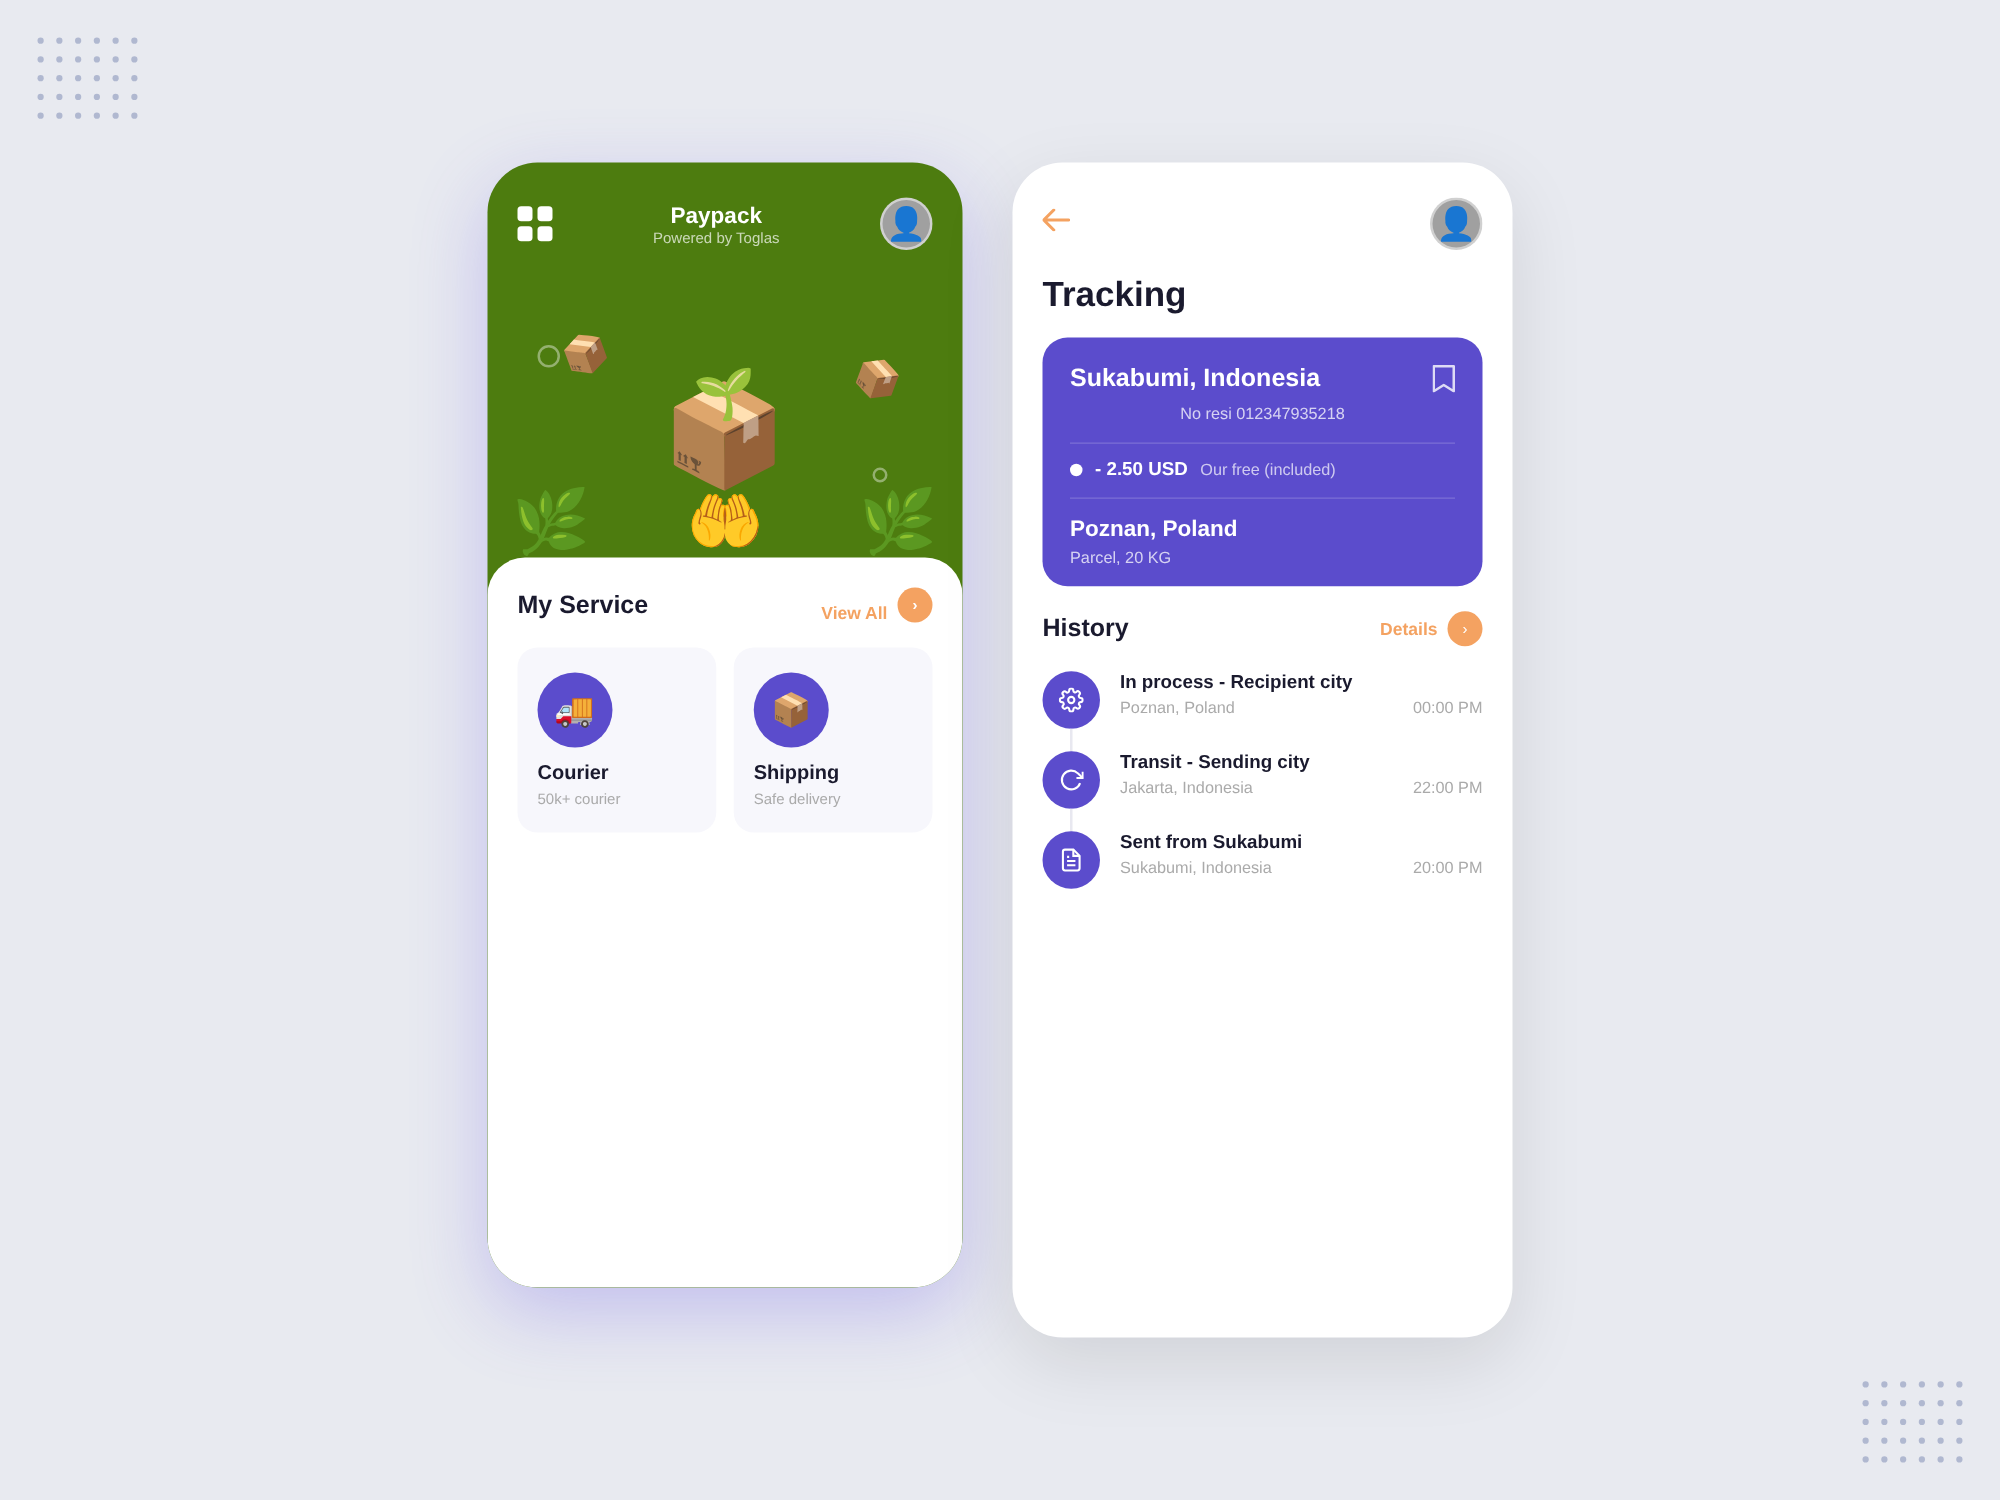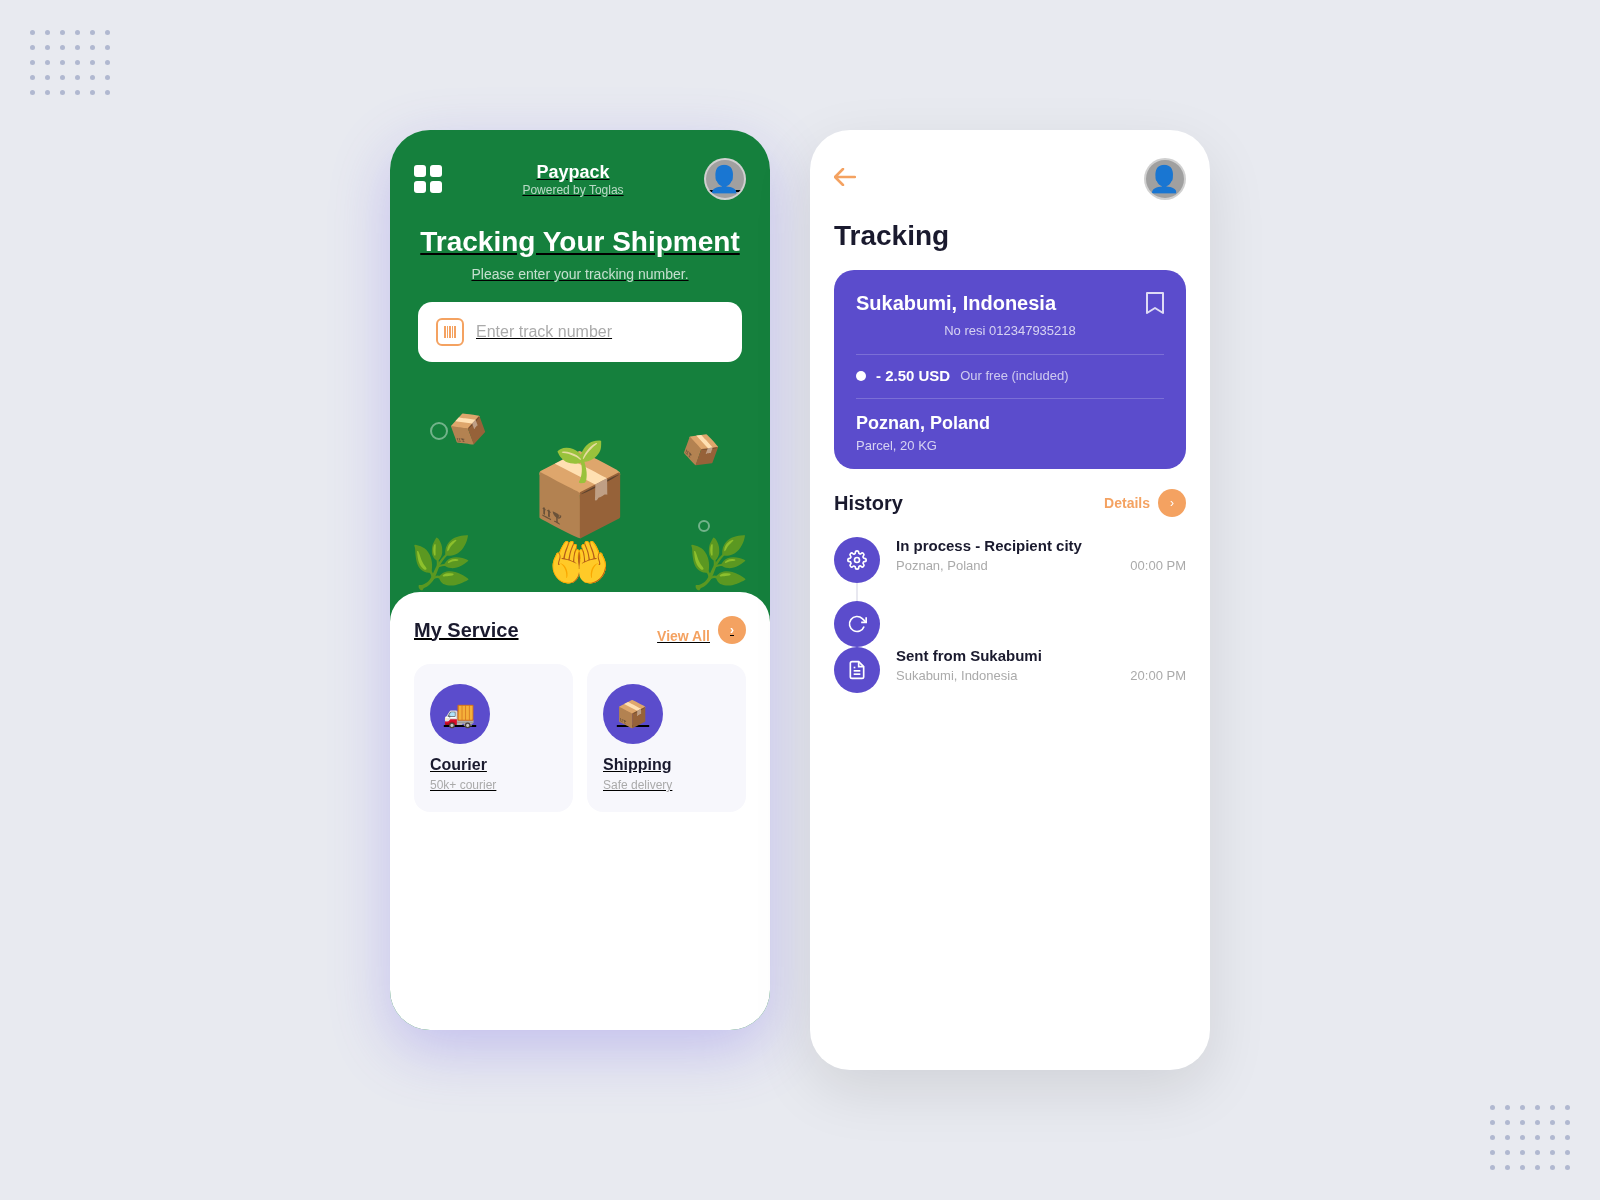--- a/index.html
+++ b/index.html
@@ -33,27 +33,26 @@
     .dot {
       width: 5px; height: 5px;
       border-radius: 50%;
       background: #b0b8d0;
     }
 
     
     .phone-left {
       width: 380px;
       min-height: 900px;
-      background: #15803d;
+      background: #4d7c0f;
       border-radius: 40px;
       overflow: hidden;
       box-shadow: 0 20px 60px rgba(108,92,231,0.3);
       display: flex;
       flex-direction: column;
-      text-decoration: underline;
     }
 
     .phone-left-header {
       display: flex;
       align-items: center;
       justify-content: space-between;
       padding: 28px 24px 16px;
     }
 
     .grid-icon {
@@ -525,37 +524,20 @@
       </div>
       <div class="app-title-block">
         <div class="app-title">Paypack</div>
         <div class="app-subtitle">Powered by Toglas</div>
       </div>
       <div class="avatar">
         <span class="avatar-face">👤</span>
       </div>
     </div>
 
-    <div class="phone-left-hero">
-      <div class="hero-title">Tracking Your Shipment</div>
-      <div class="hero-subtitle">Please enter your tracking number.</div>
-
-      <div class="search-bar">
-        <div class="search-icon-box">
-          <svg width="14" height="14" viewBox="0 0 14 14" fill="none">
-            <rect x="1" y="1" width="2" height="12" fill="#f4a261"></rect>
-            <rect x="4" y="1" width="1" height="12" fill="#f4a261"></rect>
-            <rect x="6" y="1" width="2" height="12" fill="#f4a261"></rect>
-            <rect x="9" y="1" width="1" height="12" fill="#f4a261"></rect>
-            <rect x="11" y="1" width="2" height="12" fill="#f4a261"></rect>
-          </svg>
-        </div>
-        <span class="search-placeholder">Enter track number</span>
-      </div>
-    </div>
 
     <div class="illustration-area">
       <div class="circle-deco c1"></div>
       <div class="circle-deco c2"></div>
       <div class="leaf-deco leaf-left">🌿</div>
       <div class="leaf-deco leaf-right">🌿</div>
       <div class="pkg-deco pkg-tl">📦</div>
       <div class="pkg-deco pkg-tr">📦</div>
       <div class="illus-box">
         <span class="plant-emoji">🌱</span>
@@ -654,20 +636,27 @@
         </div>
       </div>
 
       <div class="timeline-item">
         <div class="timeline-icon-circle">
           <svg width="20" height="20" viewBox="0 0 24 24" fill="none" stroke="white" stroke-width="2">
             <polyline points="23 4 23 10 17 10"></polyline>
               <path d="M20.49 15a9 9 0 1 1-2.12-9.36L23 10"></path>
           </svg>
         </div>
+        <div class="timeline-content">
+          <div class="timeline-event">Transit - Sending city</div>
+          <div class="timeline-detail-row">
+            <span class="timeline-location">Jakarta, Indonesia</span>
+            <span class="timeline-time">22:00 PM</span>
+          </div>
+        </div>
       </div>
 
       <div class="timeline-item">
         <div class="timeline-icon-circle">
           <svg width="20" height="20" viewBox="0 0 24 24" fill="none" stroke="white" stroke-width="2">
             <path d="M14 2H6a2 2 0 0 0-2 2v16a2 2 0 0 0 2 2h12a2 2 0 0 0 2-2V8z"></path>
               <polyline points="14 2 14 8 20 8"></polyline>
               <line x1="16" y1="13" x2="8" y2="13"></line>
               <line x1="16" y1="17" x2="8" y2="17"></line>
               <polyline points="10 9 9 9 8 9"></polyline>

